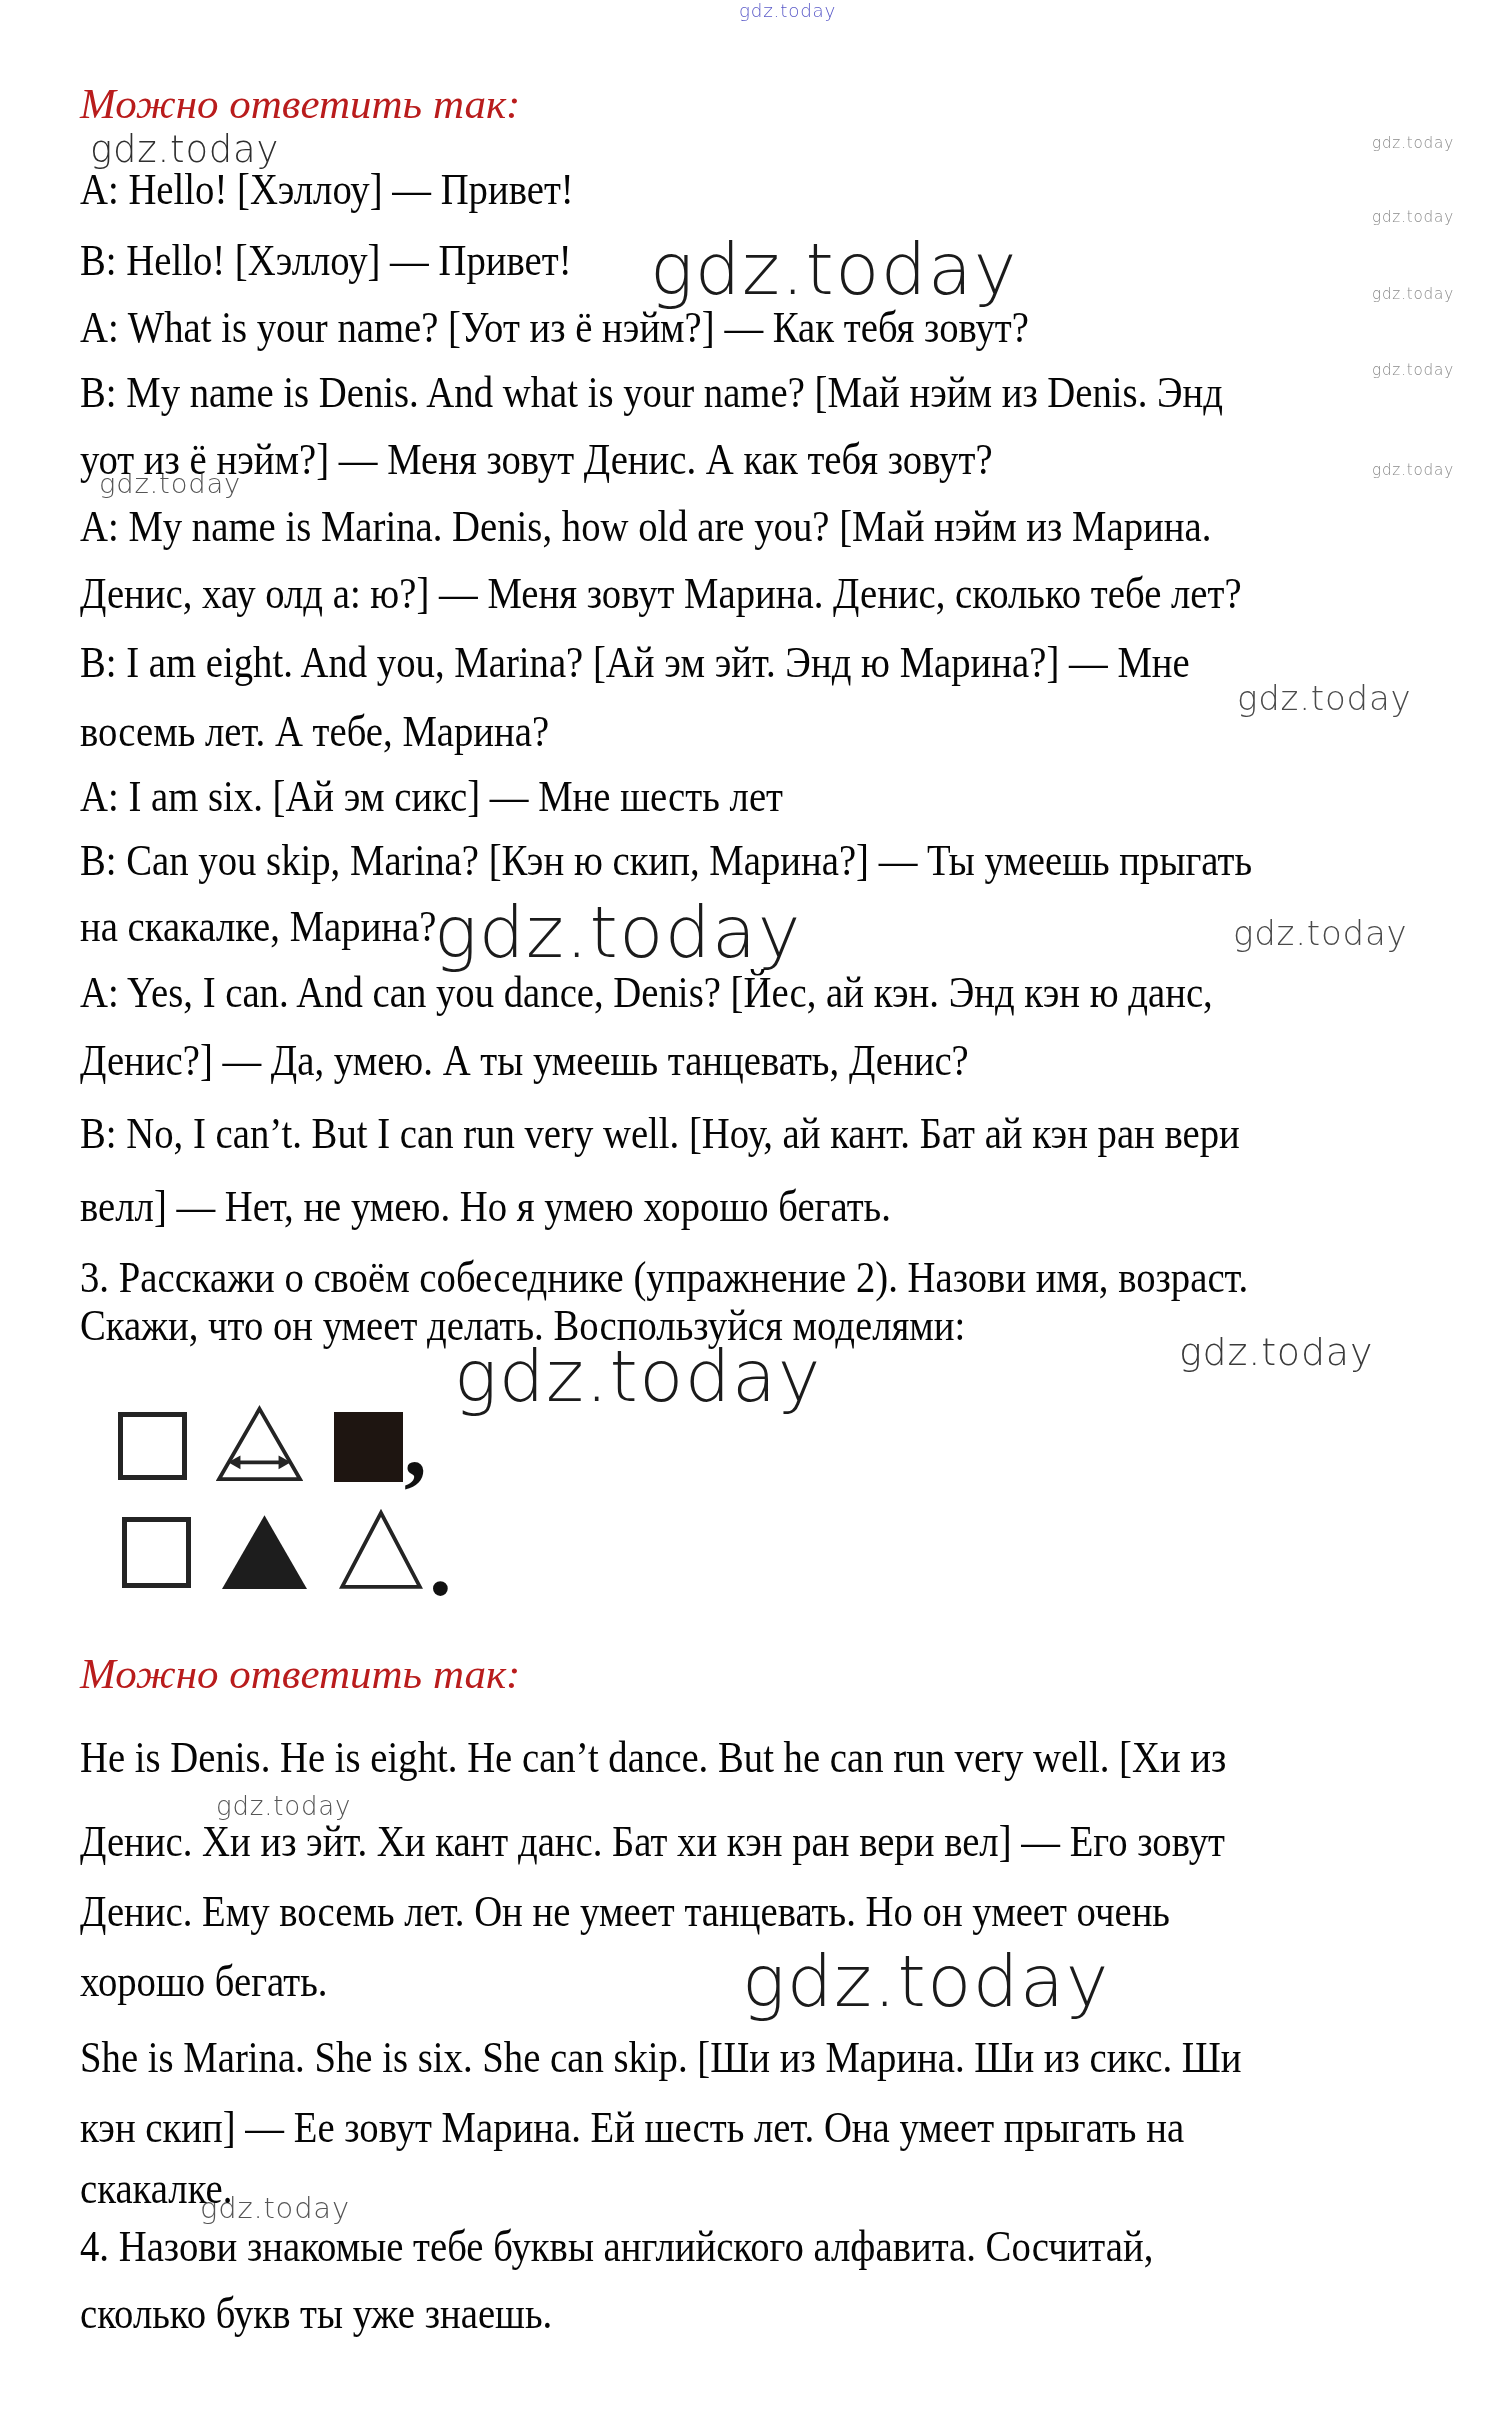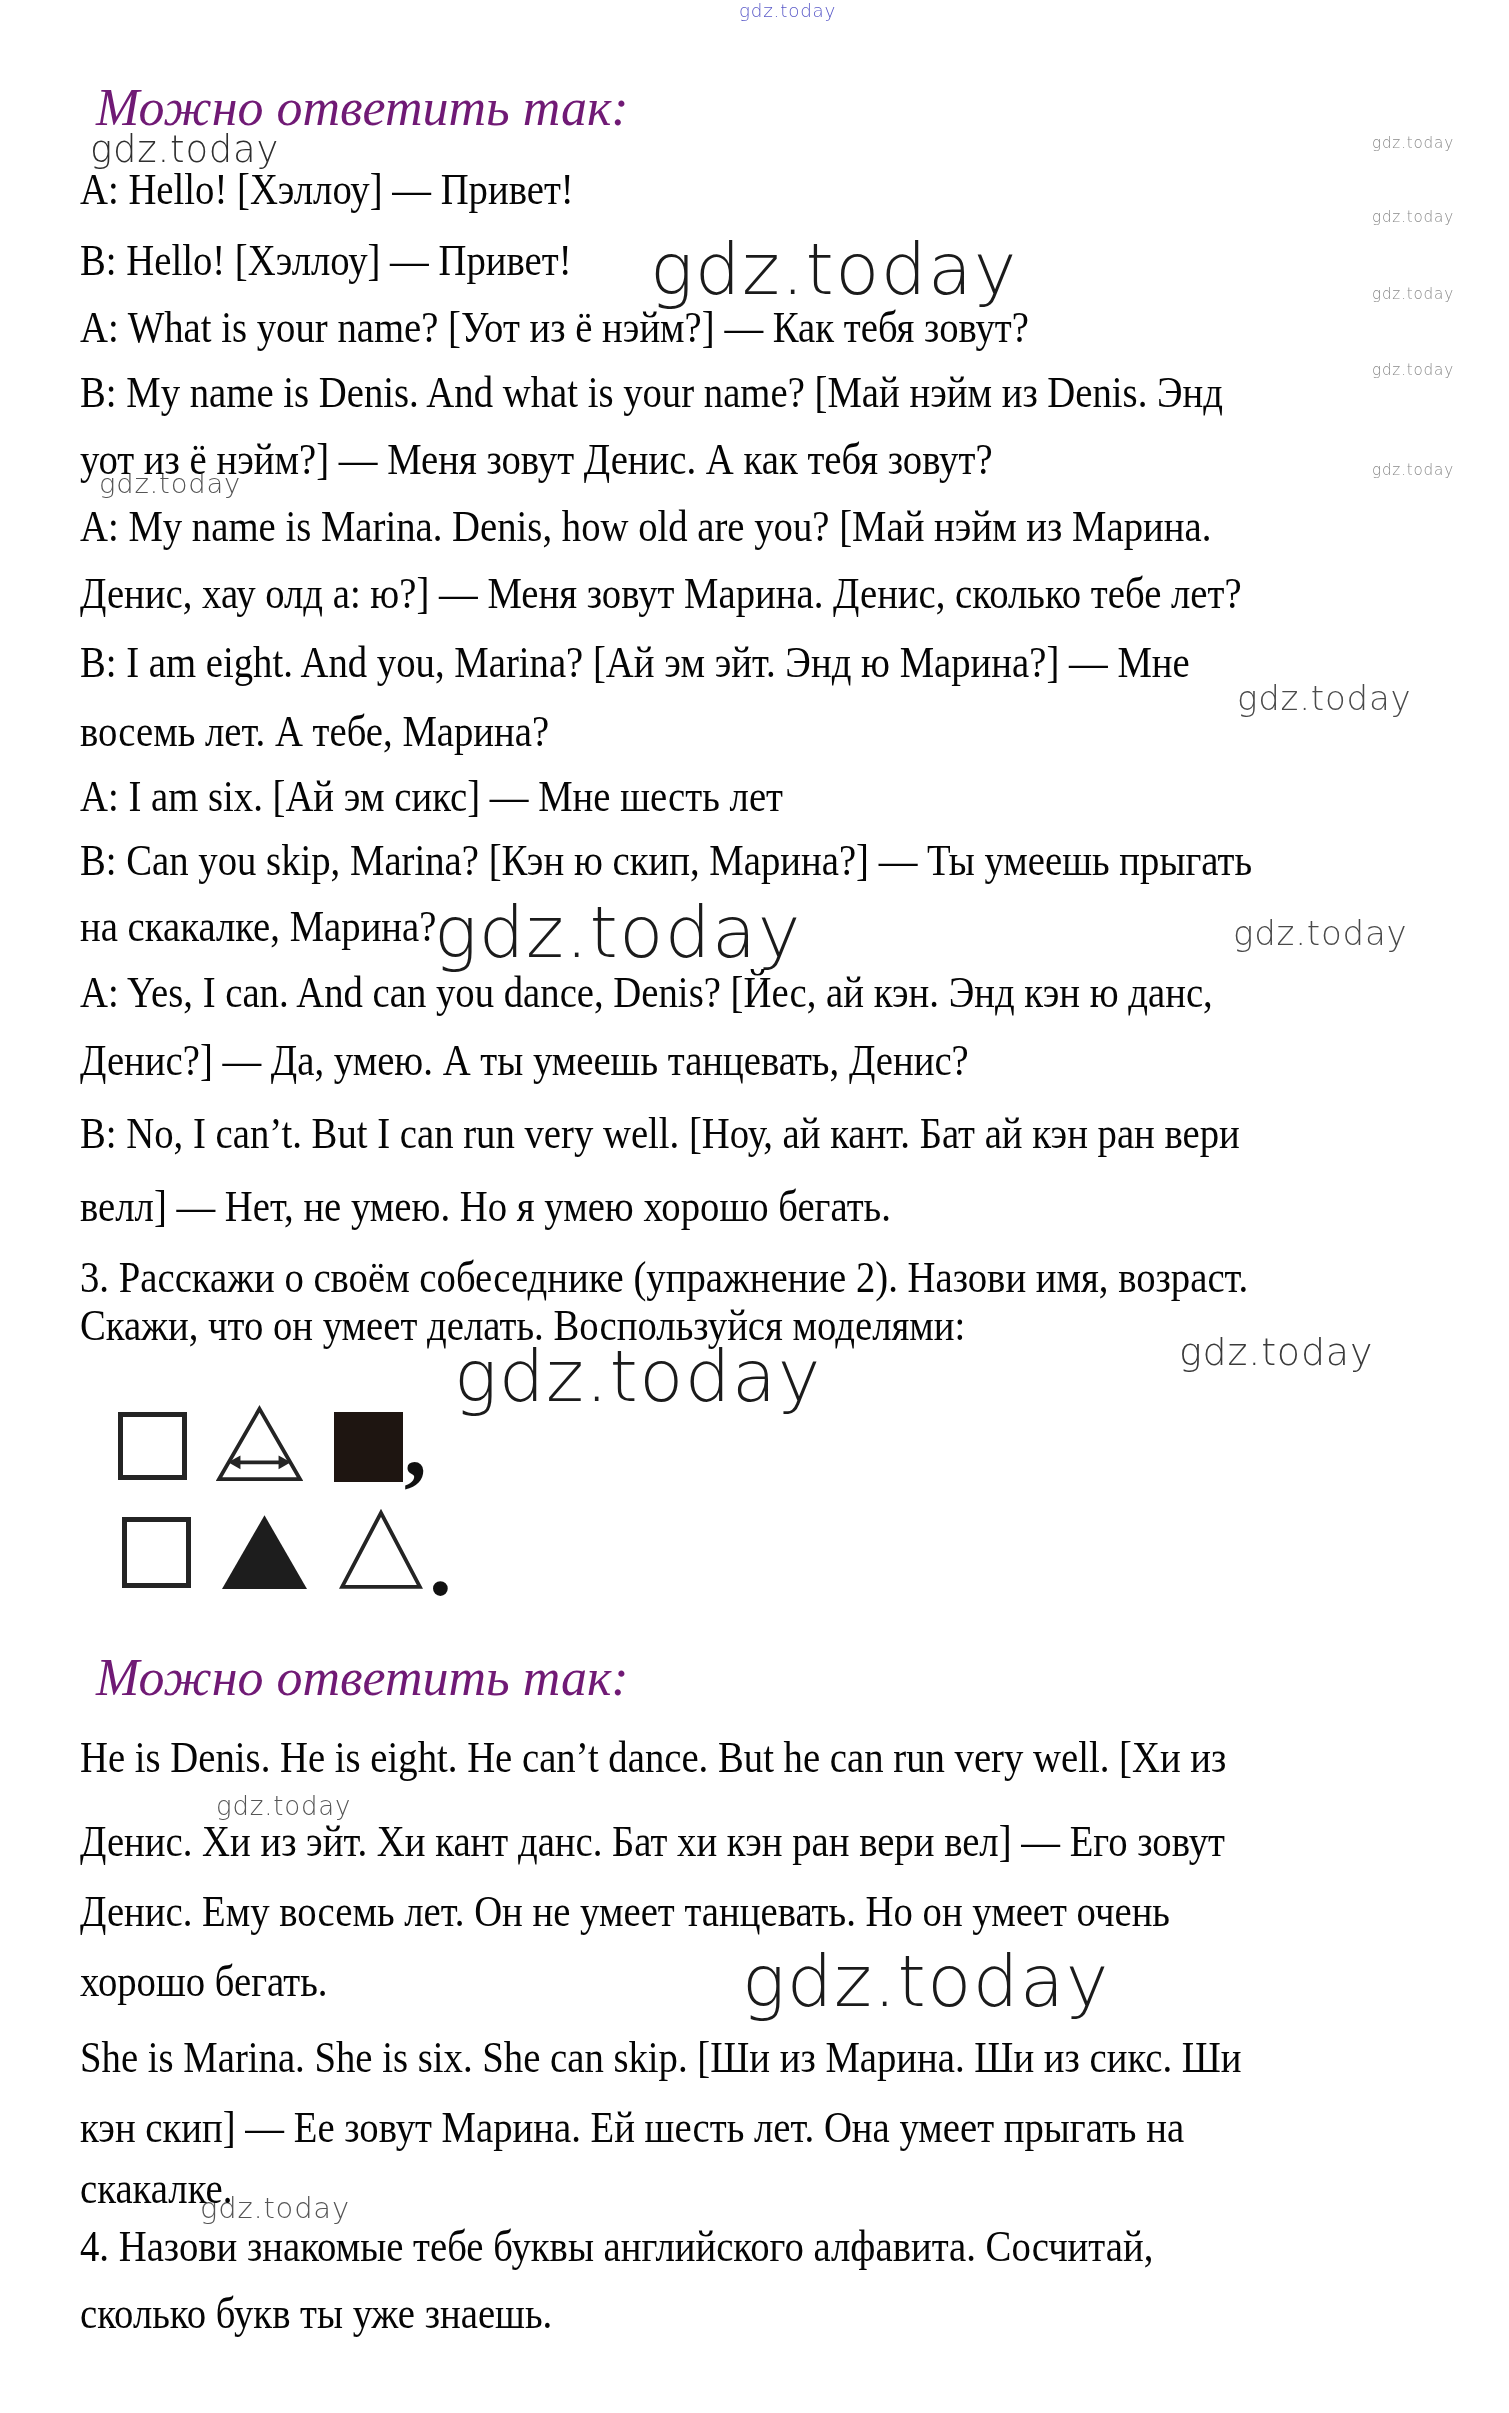--- a/index.html
+++ b/index.html
@@ -9,22 +9,22 @@
     font-family:"Liberation Serif", serif;
     margin-left:19px;
   }
   
   .line {
     position:absolute; left:61px; font-size:44px; line-height:1;
     color:#050505; white-space:nowrap;
     transform:scaleX(0.88); transform-origin:0 0;
   }
   .heading {
-    position:absolute; left:77px; font-size:52px; font-style:italic;
-    line-height:1; color:#701a75; white-space:nowrap;
+    position:absolute; left:61px; font-size:43px; font-style:italic;
+    line-height:1; color:#b91c1c; white-space:nowrap;
   }
   
   .wm {
     position:absolute; font-family:"DejaVu Sans", sans-serif;
     font-weight:200; line-height:1; white-space:nowrap;
   }
   .wm-big  { font-size:72px; color:#1b1b1b; letter-spacing:1.5px; }
   .wm-med  { font-size:34px; color:#4a4a4a; letter-spacing:0.8px; }
   .wm-med2 { font-size:38px; color:#3a3a3a; letter-spacing:0.8px; }
   .wm-small{ font-size:27.4px; color:#555555; letter-spacing:0.8px; }

